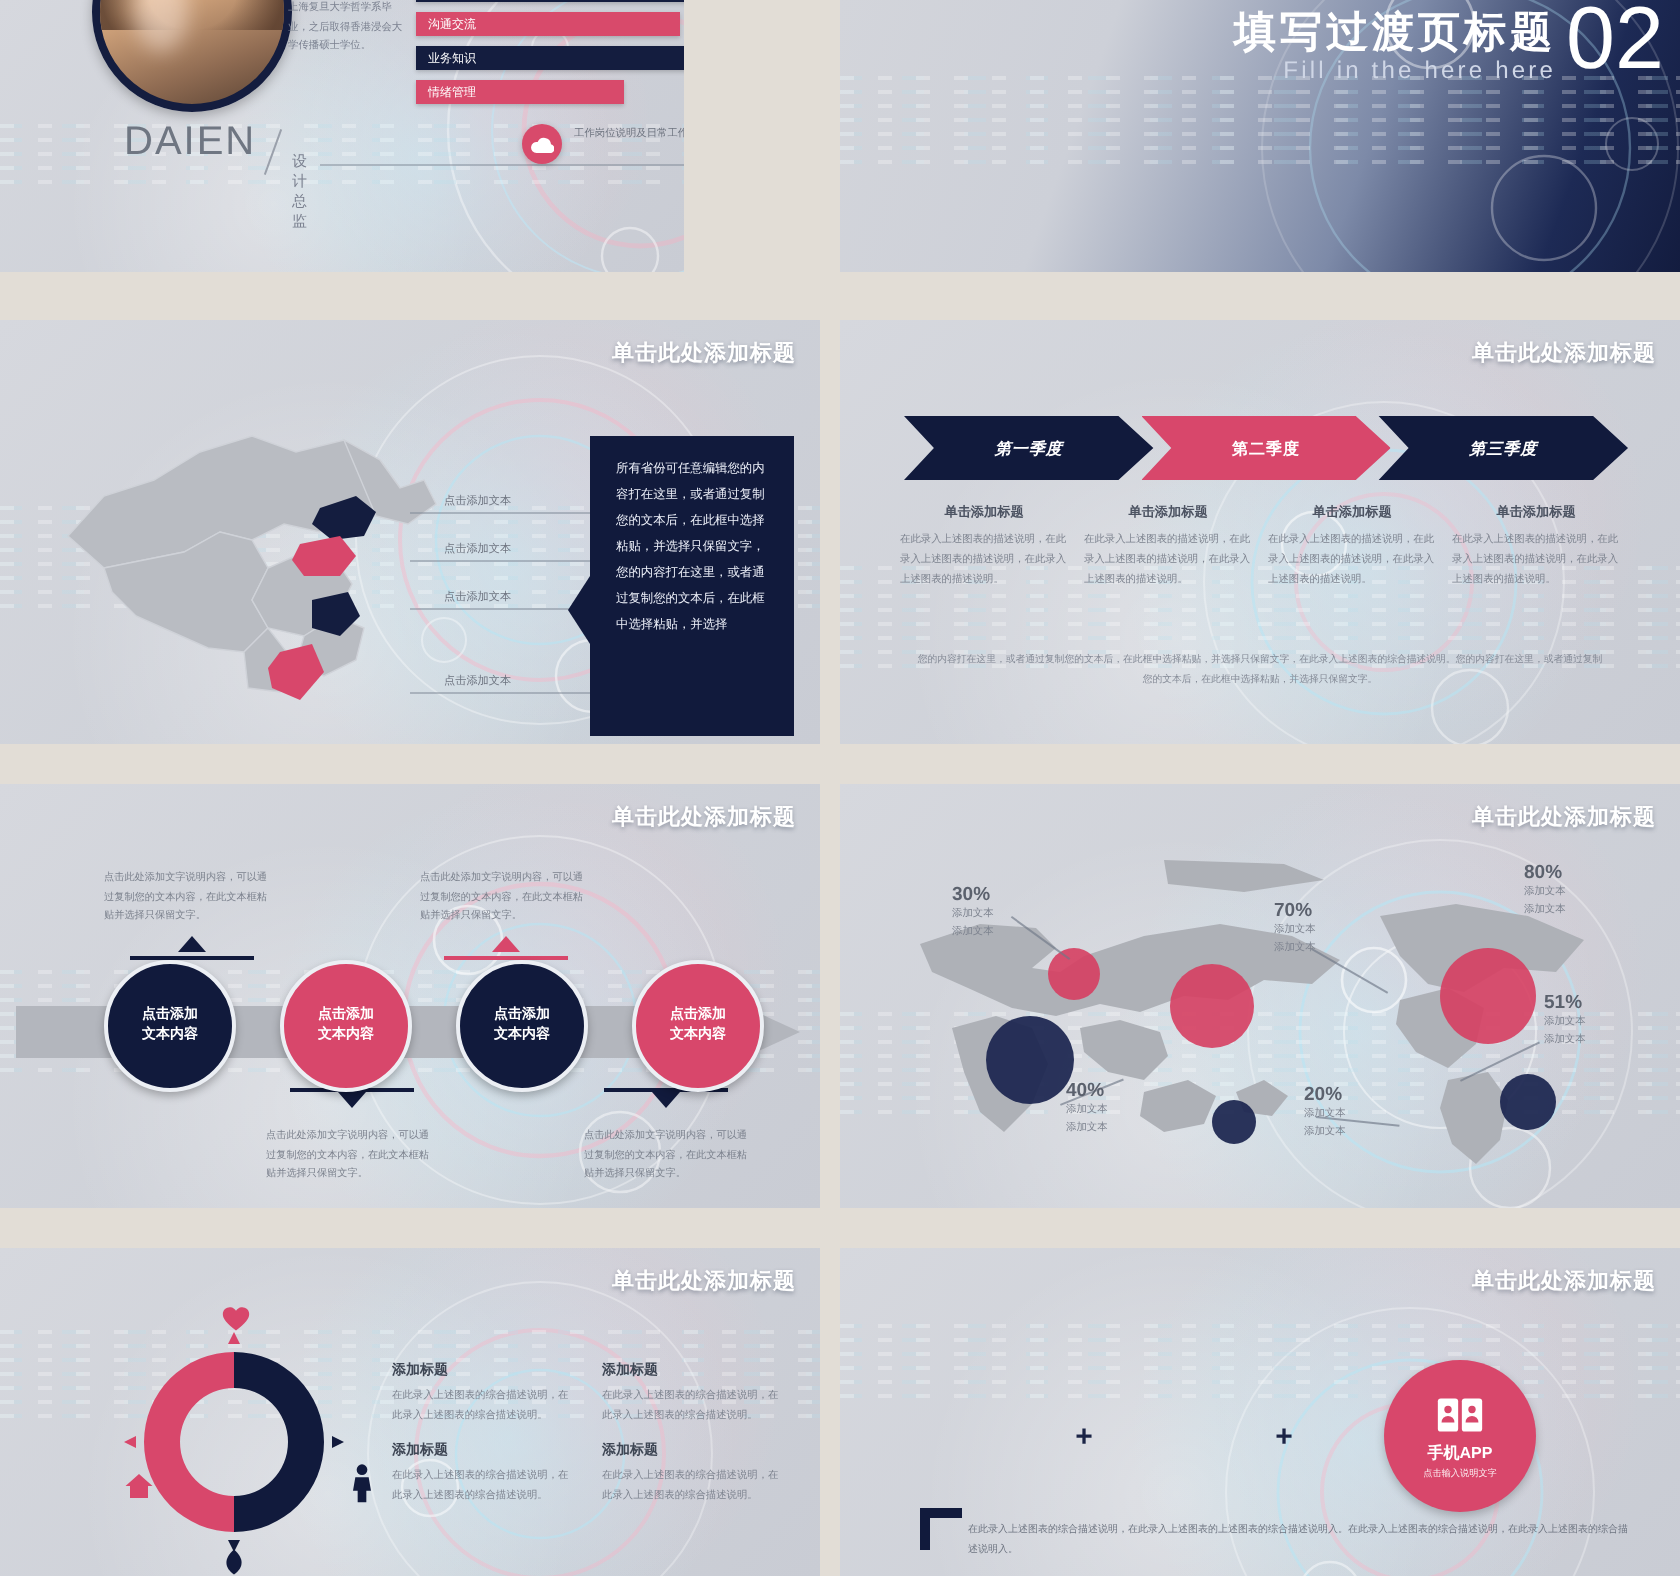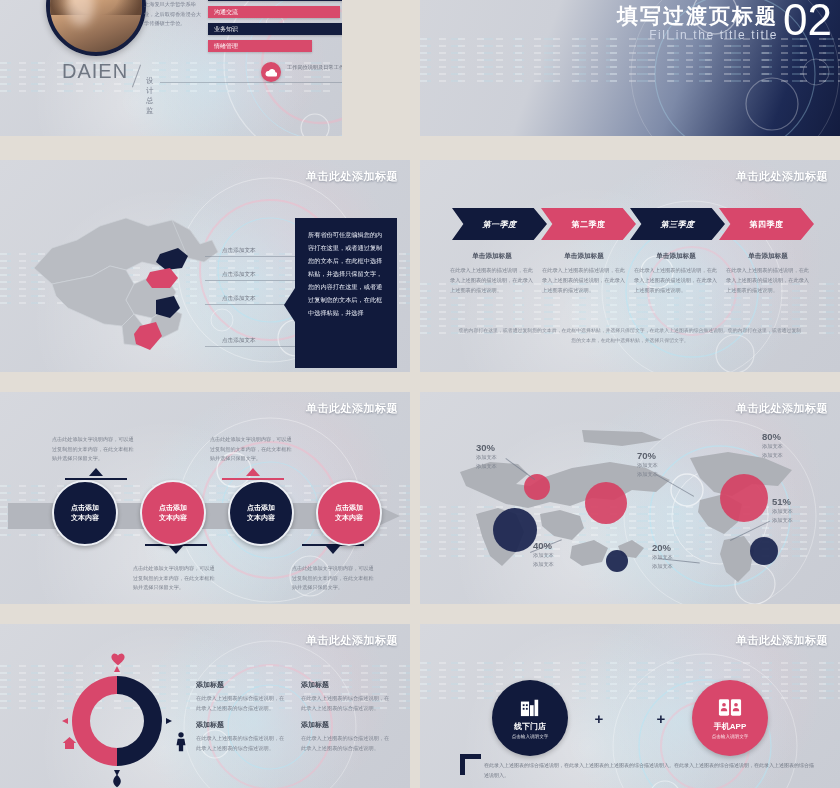--- a/index.html
+++ b/index.html
@@ -259,21 +259,21 @@
   <section class="slide" id="s2">
     <svg class="rings" style="left:200px;top:-36px;width:230px;height:230px" viewBox="0 0 230 230">
       <circle cx="115" cy="110" r="104" fill="none" stroke="rgba(255,255,255,.22)" stroke-width="1"></circle>
       <circle cx="115" cy="110" r="80" fill="none" stroke="rgba(170,220,240,.45)" stroke-width="1.2"></circle>
       <circle cx="95" cy="48" r="22" fill="none" stroke="rgba(255,255,255,.55)" stroke-width="1.3"></circle>
       <circle cx="152" cy="140" r="26" fill="none" stroke="rgba(255,255,255,.4)" stroke-width="1.2"></circle>
       <circle cx="196" cy="108" r="13" fill="none" stroke="rgba(255,255,255,.35)" stroke-width="1"></circle>
     </svg>
     <div class="circuit" style="top:26%;height:34%"></div>
     <div class="sec-cn">填写过渡页标题</div>
-    <div class="sec-en">Fill in the title title</div>
+    <div class="sec-en">Fill in the here here</div>
     <div class="sec-num">02</div>
   </section>
 
   <section class="slide" id="s3">
     <div class="techbg"></div>
     <svg class="rings" style="left:170px;top:10px;width:200px;height:200px" viewBox="0 0 200 200">
       <circle cx="100" cy="100" r="92" fill="none" stroke="rgba(255,255,255,.45)" stroke-width="1"></circle>
       <circle cx="100" cy="100" r="70" fill="none" stroke="rgba(255,175,195,.5)" stroke-width="2"></circle>
       <circle cx="100" cy="100" r="52" fill="none" stroke="rgba(180,230,245,.7)" stroke-width="1.2"></circle>
       <circle cx="126" cy="168" r="18" fill="none" stroke="rgba(255,255,255,.65)" stroke-width="1.2"></circle>
@@ -339,23 +339,20 @@
     <div class="chev-row">
       <div class="chev navy">
           <span>第一季度</span>
         </div>
       <div class="chev pink">
           <span>第二季度</span>
         </div>
       <div class="chev navy">
           <span>第三季度</span>
         </div>
-      <div class="chev pink">
-          <span>第四季度</span>
-        </div>
     </div>
 
     <div class="q-cols">
       <div class="q-col">
         <h4>单击添加标题</h4>
         <p>在此录入上述图表的描述说明，在此录入上述图表的描述说明，在此录入上述图表的描述说明。</p>
       </div>
       <div class="q-col">
         <h4>单击添加标题</h4>
         <p>在此录入上述图表的描述说明，在此录入上述图表的描述说明，在此录入上述图表的描述说明。</p>
@@ -562,35 +559,20 @@
     <svg class="rings" style="left:185px;top:22px;width:200px;height:200px" viewBox="0 0 200 200">
       <circle cx="100" cy="100" r="92" fill="none" stroke="rgba(255,255,255,.4)" stroke-width="1"></circle>
       <circle cx="100" cy="100" r="66" fill="none" stroke="rgba(180,230,245,.7)" stroke-width="1.4"></circle>
       <circle cx="100" cy="100" r="44" fill="none" stroke="rgba(255,175,195,.45)" stroke-width="2"></circle>
       <circle cx="60" cy="150" r="15" fill="none" stroke="rgba(255,255,255,.6)" stroke-width="1.2"></circle>
     </svg>
     <div class="circuit" style="top:20%;height:26%"></div>
     <div class="slide-title">单击此处添加标题</div>
 
     <div class="ch-row">
-      <div class="ch navy">
-        <svg width="22" height="20" viewBox="0 0 24 22">
-          <rect x="2" y="5" width="9" height="16" fill="#fff"></rect>
-          <rect x="12" y="9" width="4" height="12" fill="#fff"></rect>
-          <rect x="17" y="3" width="4" height="18" fill="#fff"></rect>
-          <g fill="#111a3c">
-              <rect x="4" y="8" width="2" height="2"></rect>
-              <rect x="7.5" y="8" width="2" height="2"></rect>
-              <rect x="4" y="12" width="2" height="2"></rect>
-              <rect x="7.5" y="12" width="2" height="2"></rect>
-            </g>
-        </svg>
-        <div class="lbl">线下门店</div>
-        <div class="sub">点击输入说明文字</div>
-      </div>
       <div class="plus">+</div>
       <div class="plus">+</div>
       <div class="ch pink">
         <svg width="24" height="19" viewBox="0 0 26 20">
           <rect x="1" y="1" width="11" height="18" rx="1.6" fill="#fff"></rect>
           <rect x="14" y="1" width="11" height="18" rx="1.6" fill="#fff"></rect>
           <g fill="#d8476b">
               <circle cx="6.5" cy="7" r="2"></circle>
               <path d="M3 14 a3.5 3.5 0 0 1 7 0 Z"></path>
               <circle cx="19.5" cy="7" r="2"></circle>

